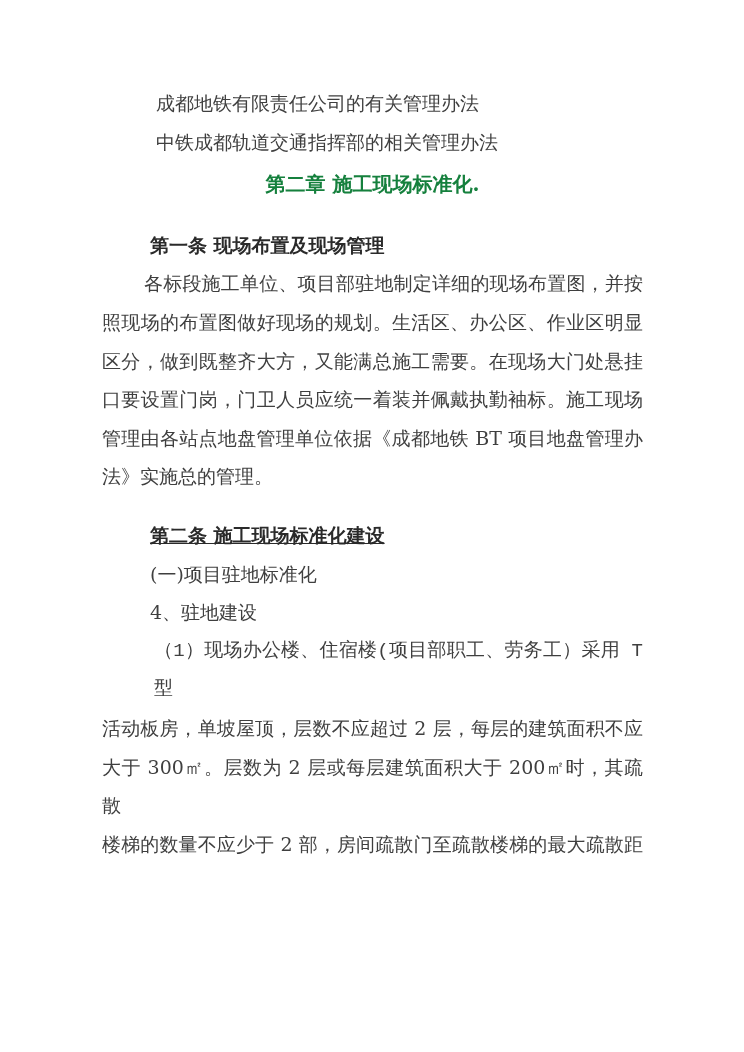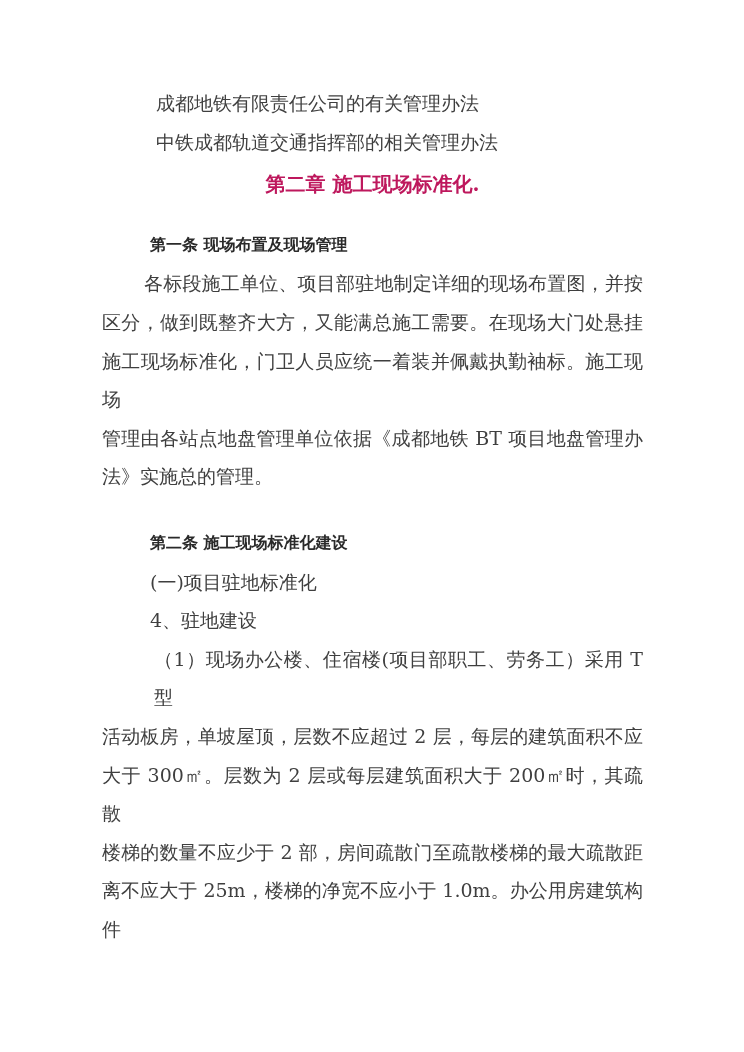--- a/index.html
+++ b/index.html
@@ -31,65 +31,65 @@
   
   .stretch {
     text-align-last: justify;
   }
   
   .indent1 { padding-left: 54px; }
   
   .sub { padding-left: 48px; }
   
   .first  { padding-left: 42px; }
-  .first2 { padding-left: 52px; }
+  .first2 { padding-left: 52px; font-family: Liberation Mono, monospace; }
   
   .chapter {
     text-align: right;
     text-align-last: center;
     font-weight: 700;
     font-size: 20px;
-    color: #be185d;
+    color: #15803d;
     margin: 4px 0 22px 0;
   }
   
   .heading {
     font-weight: 700;
-    font-size: 16px;
+    font-size: 19px;
     color: #2a2a2a;
     padding-left: 48px;
     margin-top: 15px;
   }
-  .heading2 { margin-top: 28px; }
+  .heading2 { margin-top: 20px; text-decoration: underline; }
   .last { text-align-last: auto; }
 </style>
 </head>
 <body>
 
 <div class="page">
   <div class="content">
 
     <div class="line indent1">成都地铁有限责任公司的有关管理办法</div>
     <div class="line indent1">中铁成都轨道交通指挥部的相关管理办法</div>
 
     <div class="line chapter">第二章 施工现场标准化.</div>
 
     <div class="line heading">第一条 现场布置及现场管理</div>
 
     <div class="line first stretch">各标段施工单位、项目部驻地制定详细的现场布置图，并按</div>
+    <div class="line stretch">照现场的布置图做好现场的规划。生活区、办公区、作业区明显</div>
     <div class="line stretch">区分，做到既整齐大方，又能满总施工需要。在现场大门处悬挂</div>
-    <div class="line stretch">施工现场标准化，门卫人员应统一着装并佩戴执勤袖标。施工现场</div>
+    <div class="line stretch">口要设置门岗，门卫人员应统一着装并佩戴执勤袖标。施工现场</div>
     <div class="line stretch">管理由各站点地盘管理单位依据《成都地铁 BT 项目地盘管理办</div>
     <div class="line last">法》实施总的管理。</div>
 
     <div class="line heading heading2">第二条 施工现场标准化建设</div>
 
     <div class="line sub">(一)项目驻地标准化</div>
     <div class="line sub">4、驻地建设</div>
 
     <div class="line first2 stretch">（1）现场办公楼、住宿楼(项目部职工、劳务工）采用 T 型</div>
     <div class="line stretch">活动板房，单坡屋顶，层数不应超过 2 层，每层的建筑面积不应</div>
     <div class="line stretch">大于 300㎡。层数为 2 层或每层建筑面积大于 200㎡时，其疏散</div>
     <div class="line stretch">楼梯的数量不应少于 2 部，房间疏散门至疏散楼梯的最大疏散距</div>
-    <div class="line stretch">离不应大于 25m，楼梯的净宽不应小于 1.0m。办公用房建筑构件</div>
 
   </div>
 </div>
 
 </body></html>

